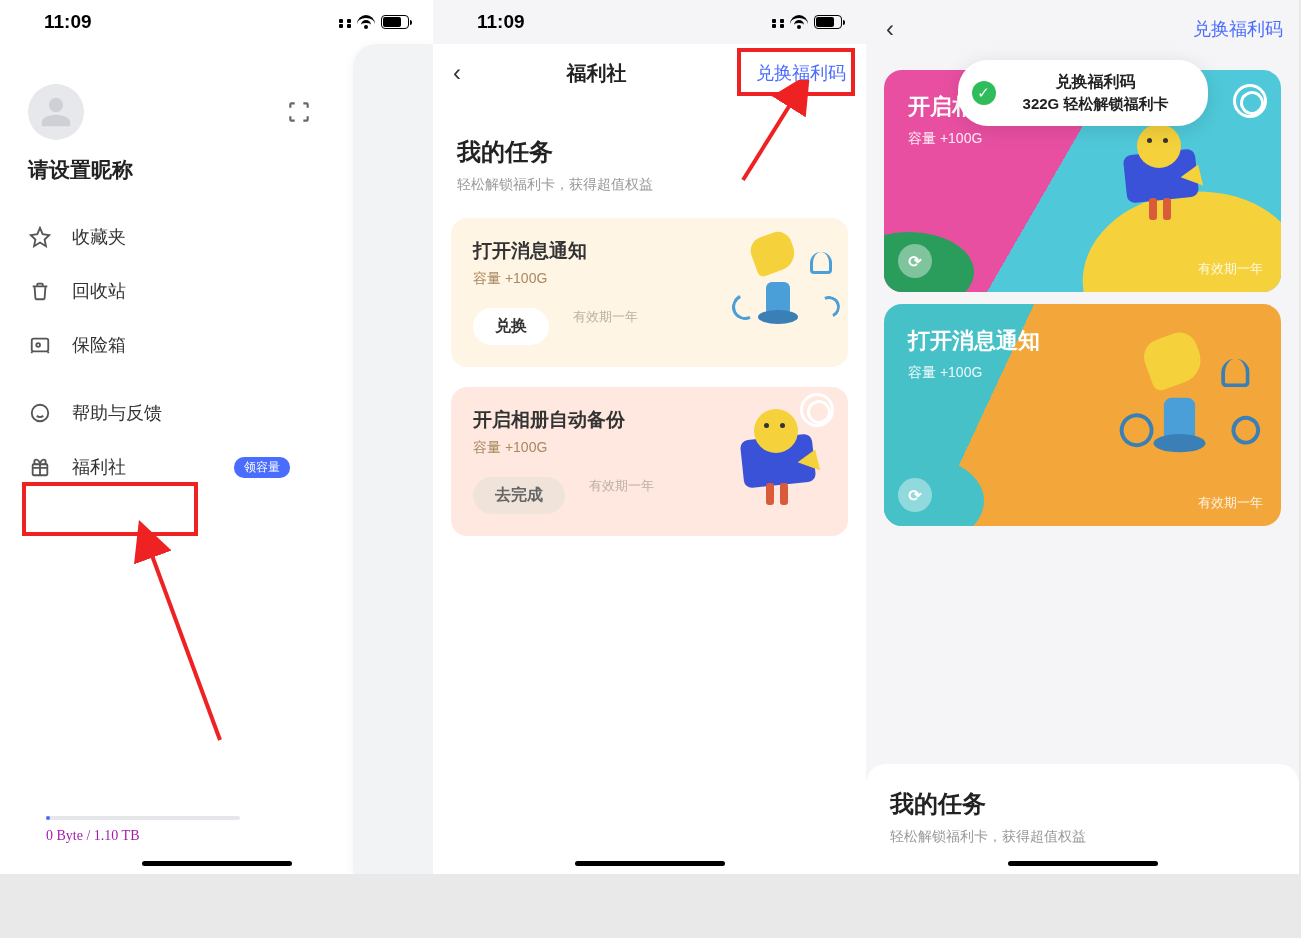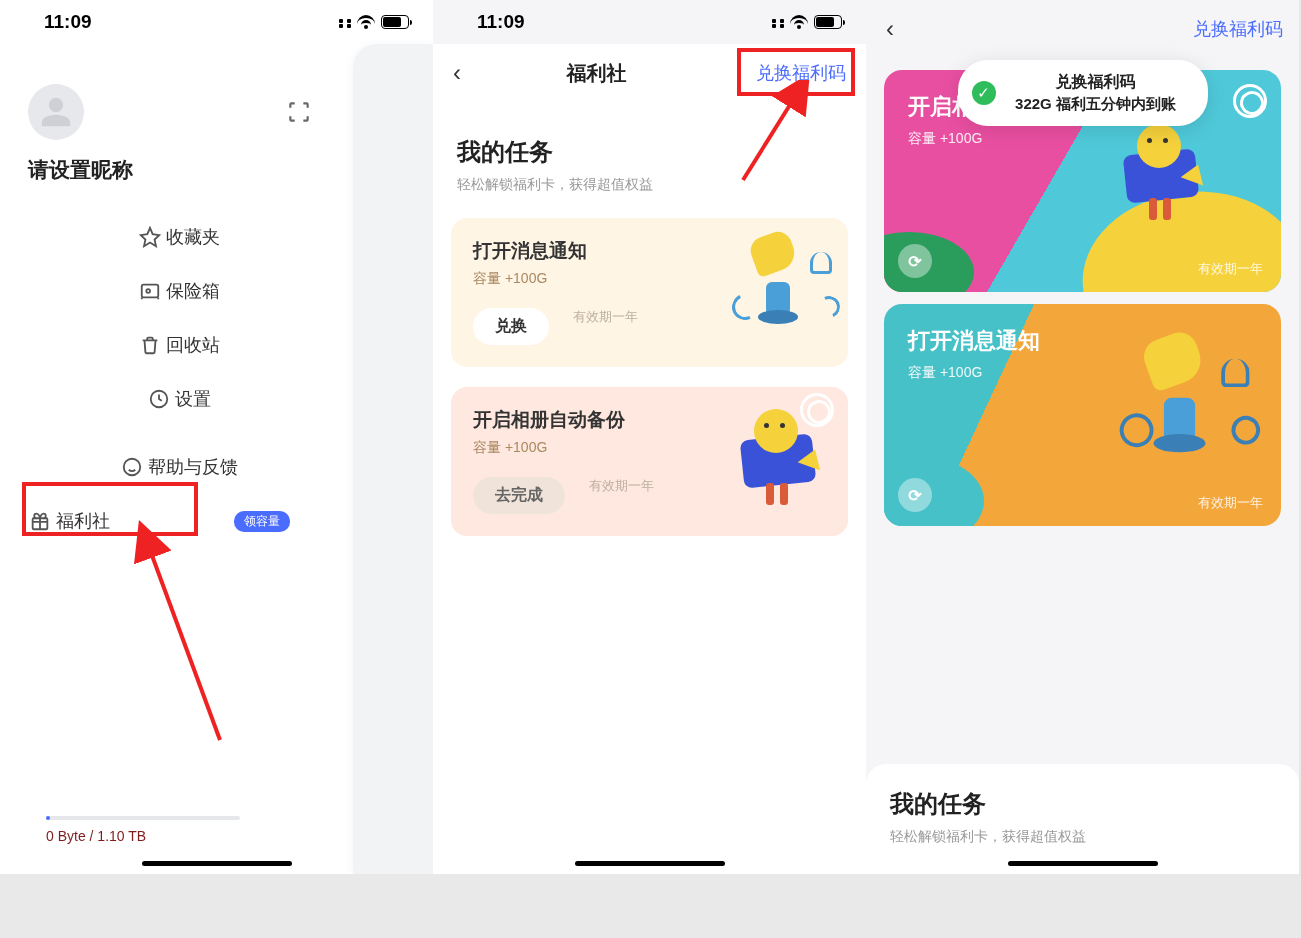--- a/index.html
+++ b/index.html
@@ -41,34 +41,34 @@
   .sig-cell.split .dot{ width:4px; height:4px; background:#000; border-radius:1px;}
   .wifi-ic { width:18px; height:14px; position:relative; }
   .wifi-ic::before{ content:""; position:absolute; inset:0; border:3px solid #000; border-bottom:none; border-left:none; border-right:none; border-radius:12px 12px 0 0;}
   .wifi-ic::after{ content:""; position:absolute; left:4px; right:4px; top:5px; bottom:0; border:3px solid #000; border-bottom:none; border-left:none; border-right:none; border-radius:8px 8px 0 0;}
   .wifi-dot{ position:absolute; width:4px; height:4px; background:#000; border-radius:50%; bottom:0; left:7px;}
   .batt { width:28px; height:14px; border:1.5px solid #000; border-radius:4px; position:relative; }
   .batt::after{ content:""; position:absolute; right:-4px; top:4px; width:2px; height:5px; background:#000; border-radius:0 2px 2px 0;}
   .batt .fill{ position:absolute; left:1px; top:1px; bottom:1px; width:70%; background:#000; border-radius:2px;}
 
   .home-ind { position:absolute; bottom:8px; left:50%; transform:translateX(-50%); width:150px; height:5px; background:#000; border-radius:3px; }
-  .drawer { position:relative; width:330px; background:#fff; height:860px; }
+  .drawer { position:relative; width:330px; background:#fff; height:860px;font-family:Liberation Serif, serif; }
   .p1 .behind-panel { position:absolute; right:0; top:44px; bottom:0; width:80px; background:#f2f3f5; border-top-left-radius:24px; border-bottom-left-radius:0; box-shadow:-2px 0 10px rgba(0,0,0,0.03);}
   .avatar-row { display:flex; align-items:center; justify-content:space-between; padding:40px 0 10px 28px;}
   .avatar { width:56px; height:56px; background:#e7e8ec; border-radius:50%; display:flex; align-items:center; justify-content:center;}
   .avatar svg { width:34px; height:34px; fill:#cfd0d6;}
   .scan-icon { width:26px; height:26px; color:#666; margin-right:18px;}
   .nickname { font-size:21px; font-weight:700; color:#222; padding:6px 0 26px 28px;}
   .menu { padding-left:28px; }
-  .menu-item { display:flex; align-items:center; gap:4px; height:54px; font-size:18px; color:#333; cursor:pointer;justify-content:center;}
+  .menu-item { display:flex; align-items:center; gap:20px; height:54px; font-size:18px; color:#333; cursor:pointer;}
   .menu-item .mi-icon { width:24px; height:24px; color:#555; display:flex; align-items:center; justify-content:center;}
   .badge-cap { background:#4a6cff; color:#fff; font-size:12px; padding:2px 10px; border-radius:10px; margin-left:auto; margin-right:40px;}
   .red-box { position:absolute; border:4px solid #e22; pointer-events:none;}
   .red-arrow { position:absolute; pointer-events:none; }
-  .storage { position:absolute; bottom:60px; left:46px; right:90px; font-size:14px; color:#7f1d1d;}
+  .storage { position:absolute; bottom:60px; left:46px; right:90px; font-size:14px; color:#a21caf;}
   .storage-bar { height:4px; background:#e6e7eb; border-radius:2px; margin-bottom:8px; position:relative;}
   .storage-bar::before{ content:""; position:absolute; left:0; top:0; bottom:0; width:4px; background:#4a6cff; border-radius:2px;}
 
   
   .p2 .left-strip { position:absolute; left:0; top:44px; bottom:0; width:60px; background:#f0f0f2; font-size:15px; color:#888;}
   .p2 .left-strip .ghost-avatar{ width:42px; height:42px; background:#e3e4e8; border-radius:50%; margin:48px 0 18px 10px;}
   .p2 .left-strip .ghost-line{ padding:8px 0 20px 8px; font-size:15px; color:#999;}
   .p2 .left-strip .ghost-btn{ height:46px; margin-left:8px; display:flex; align-items:center; color:#999; font-size:15px;}
   .p2 .hdr { display:flex; align-items:center; height:58px; padding:0 20px; font-size:20px;}
   .p2 .hdr .back{ width:24px; color:#333; font-size:24px; cursor:pointer;}
@@ -183,43 +183,34 @@
         <span class="mi-icon">
             <svg viewBox="0 0 24 24" fill="none" stroke="currentColor" stroke-width="2" width="22" height="22">
               <path d="M12 2l2.9 6.9L22 10l-5 4.9 1.5 7.1L12 18l-6.5 4 1.5-7.1L2 10l7.1-1.1z"></path>
             </svg>
           </span>
         <span>收藏夹</span>
       </div>
       <div class="menu-item">
         <span class="mi-icon">
             <svg viewBox="0 0 24 24" fill="none" stroke="currentColor" stroke-width="2" width="22" height="22">
+              <path d="M4 7h16M9 7V5a1 1 0 011-1h4a1 1 0 011 1v2M6 7l1 13a1 1 0 001 1h8a1 1 0 001-1l1-13"></path>
+            </svg>
+          </span>
+        <span>回收站</span>
+      </div>
+      <div class="menu-item">
+        <span class="mi-icon">
+            <svg viewBox="0 0 24 24" fill="none" stroke="currentColor" stroke-width="2" width="22" height="22">
               <rect x="3" y="5" width="18" height="14" rx="2"></rect>
               <circle cx="10" cy="12" r="2"></circle>
               <path d="M3 19v2M21 19v2"></path>
             </svg>
           </span>
         <span>保险箱</span>
-      </div>
-      <div class="menu-item">
-        <span class="mi-icon">
-            <svg viewBox="0 0 24 24" fill="none" stroke="currentColor" stroke-width="2" width="22" height="22">
-              <path d="M4 7h16M9 7V5a1 1 0 011-1h4a1 1 0 011 1v2M6 7l1 13a1 1 0 001 1h8a1 1 0 001-1l1-13"></path>
-            </svg>
-          </span>
-        <span>回收站</span>
-      </div>
-      <div class="menu-item">
-        <span class="mi-icon">
-            <svg viewBox="0 0 24 24" fill="none" stroke="currentColor" stroke-width="2" width="22" height="22">
-              <circle cx="12" cy="12" r="9"></circle>
-              <path d="M12 7v5l3 2"></path>
-            </svg>
-          </span>
-        <span>设置</span>
       </div>
       <div style="height:14px"></div>
       <div class="menu-item">
         <span class="mi-icon">
             <svg viewBox="0 0 24 24" fill="none" stroke="currentColor" stroke-width="2" width="22" height="22">
               <circle cx="12" cy="12" r="9"></circle>
               <path d="M9 10h.01M15 10h.01M8.5 15c1 1 2.2 1.5 3.5 1.5s2.5-.5 3.5-1.5"></path>
             </svg>
           </span>
         <span>帮助与反馈</span>
@@ -359,21 +350,21 @@
 <div class="phone p3">
 
   <div class="hdr3">
     <span class="back">‹</span>
     <span class="rt">兑换福利码</span>
   </div>
 
   <div class="toast">
     <span class="check">✓</span>
     <div class="t1">兑换福利码</div>
-    <div class="t2">322G 福利五分钟内到账</div>
+    <div class="t2">322G 轻松解锁福利卡</div>
   </div>
 
   <div class="promo promo1">
     <div class="blob-g"></div>
       <div class="blob-y"></div>
     <div class="box-guy">
         <div class="guy">
           <div class="body"></div>
           <div class="head"></div>
           <div class="eye l"></div>

